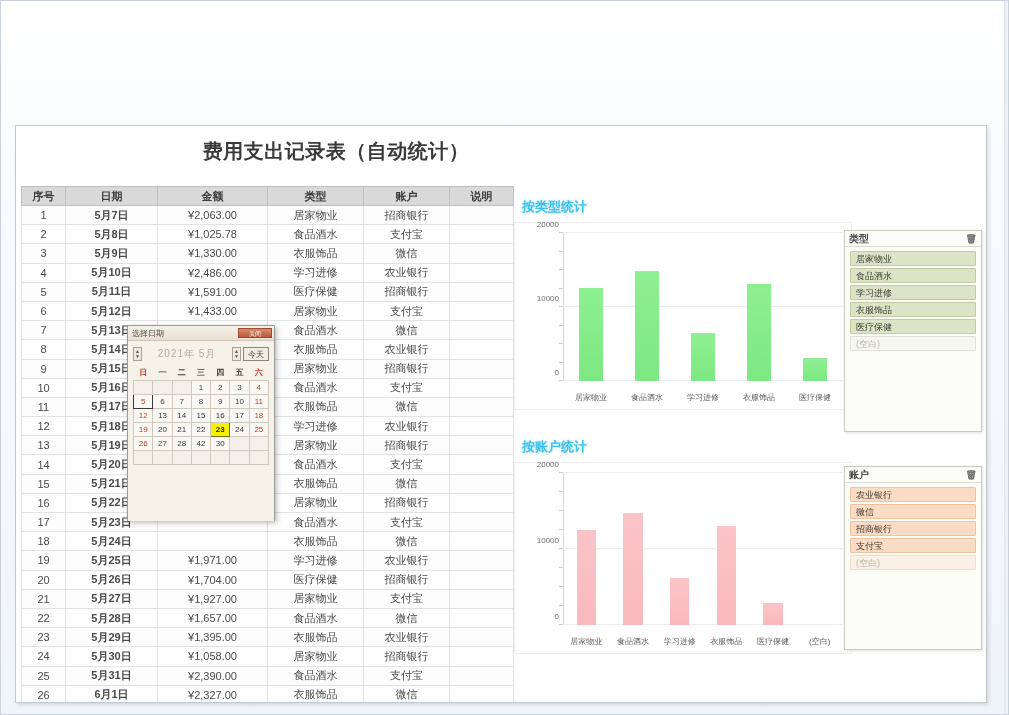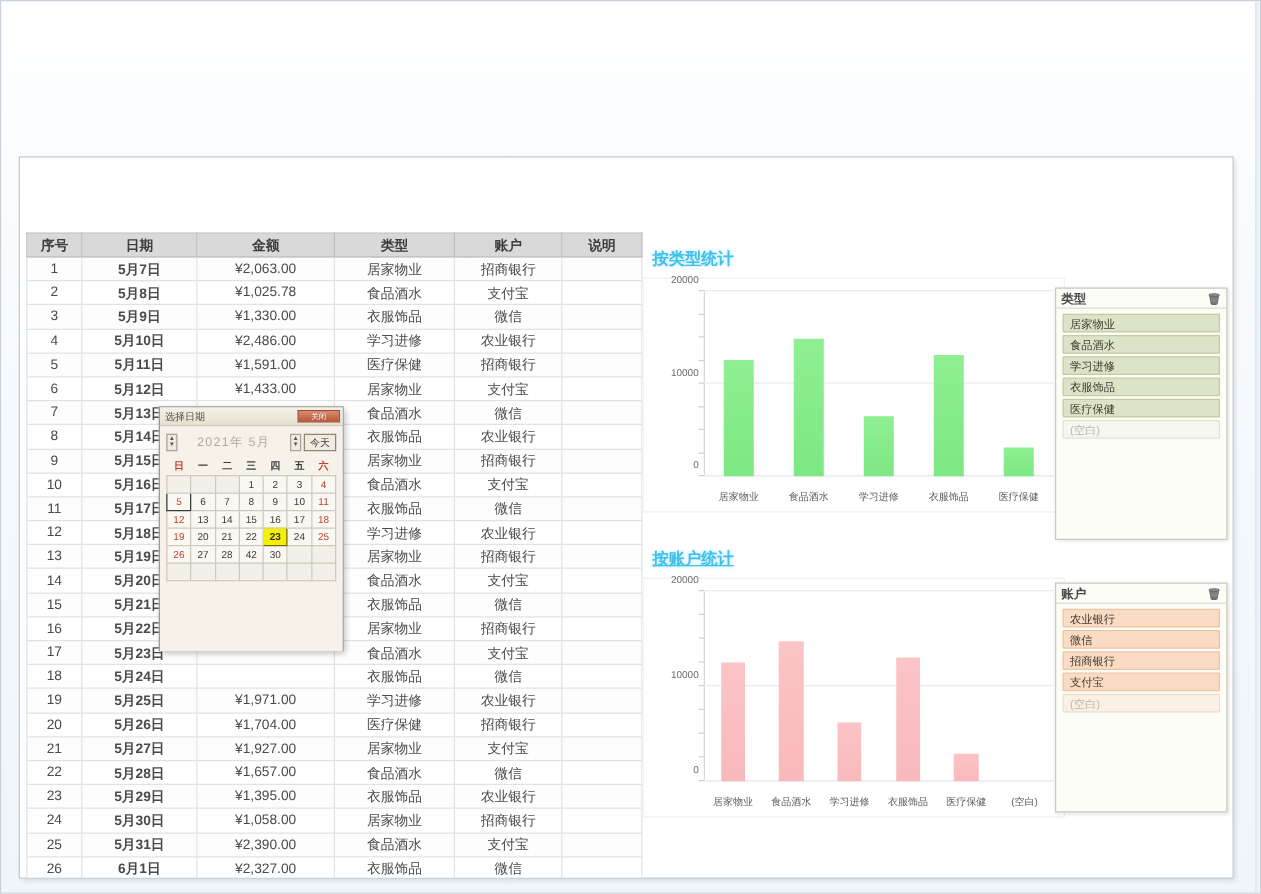--- a/index.html
+++ b/index.html
@@ -180,20 +180,21 @@
   .s-orange-empty { background:#fbf0e6; border-color:#f0ddcb; color:#c5b5a6; }
 </style>
 </head>
 <body>
 
 <div id="page">
 
 
   <div id="sheet">
 
+    <div id="doc-title">费用支出记录表（自动统计）</div>
     <div id="doc-sub">Expense record</div>
 
     <div id="table-wrap">
       <table id="grid">
         <thead>
             <tr id="grid-head">
               <th class="c-idx">序号</th>
               <th class="c-date">日期</th>
               <th class="c-amt">金额</th>
               <th class="c-type">类型</th>
@@ -540,21 +541,21 @@
       </div>
       <div class="xlabels" id="c1-xlabels">
           <div class="xlabel">居家物业</div>
           <div class="xlabel">食品酒水</div>
           <div class="xlabel">学习进修</div>
           <div class="xlabel">衣服饰品</div>
           <div class="xlabel">医疗保健</div>
         </div>
     </div>
 
-    <div class="chart-title" style="left:506px; top:312px;text-decoration:underline;">按账户统计</div>
+    <div class="chart-title" style="left:506px; top:312px;">按账户统计</div>
     <div class="chart-box" id="chart2" style="left:498px; top:336px; width:338px; height:192px;">
       <div class="plot">
         <div class="axis-y"></div>
         <div class="axis-x"></div>
         <div id="c2-grid">
             <div class="gridline" style="bottom: 0%;"></div>
             <div class="ytick" style="bottom: 0%;">0</div>
             <div class="gridline" style="bottom: 50%;"></div>
             <div class="ytick" style="bottom: 50%;">10000</div>
             <div class="gridline" style="bottom: 100%;"></div>

